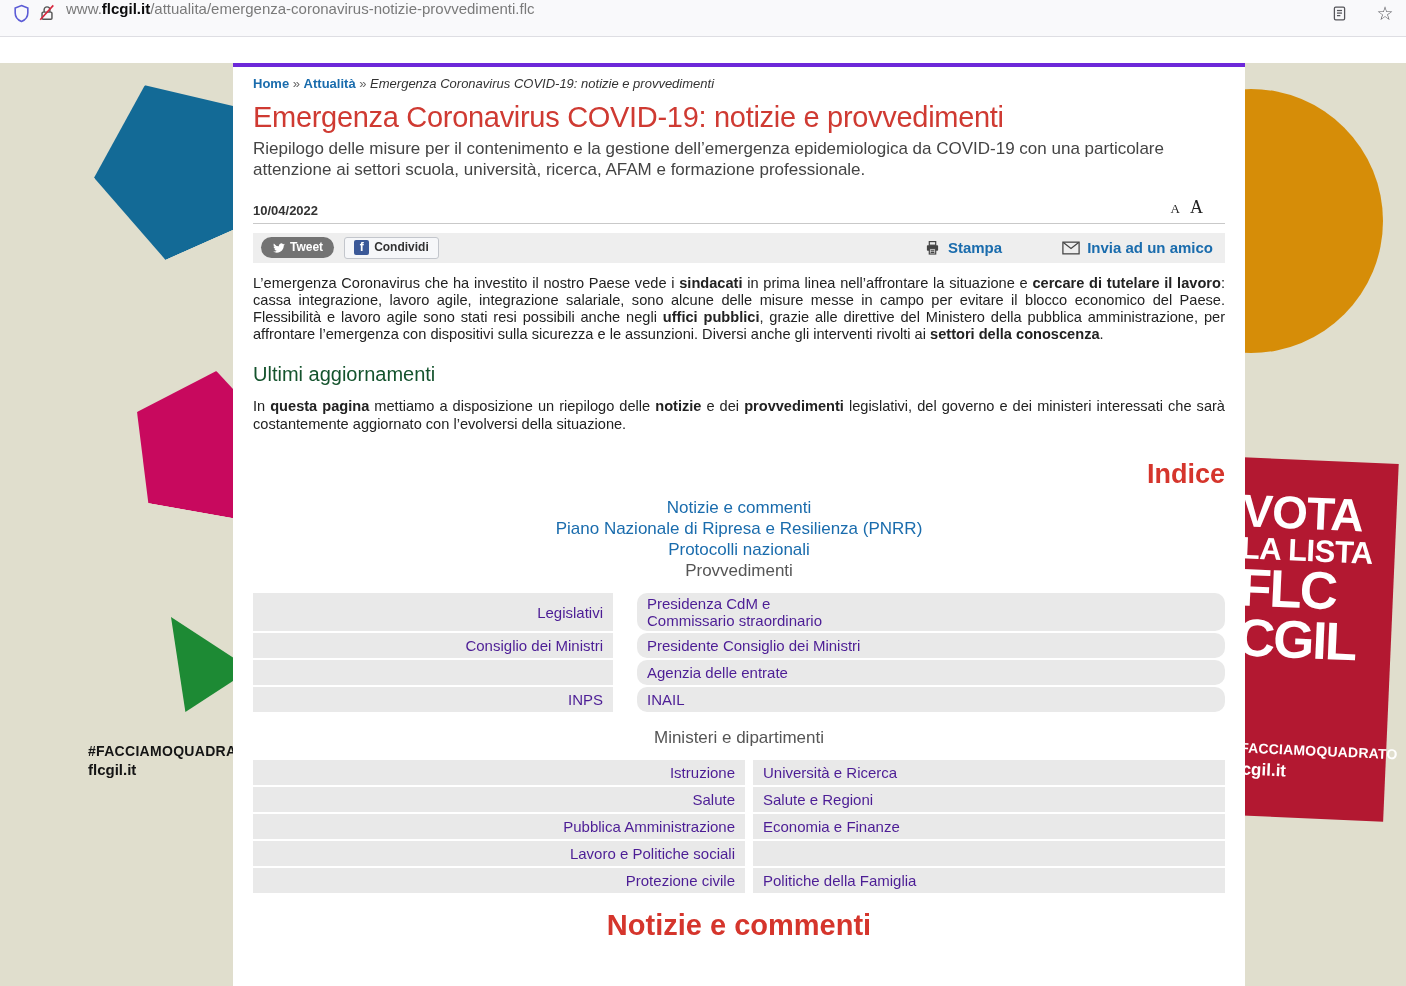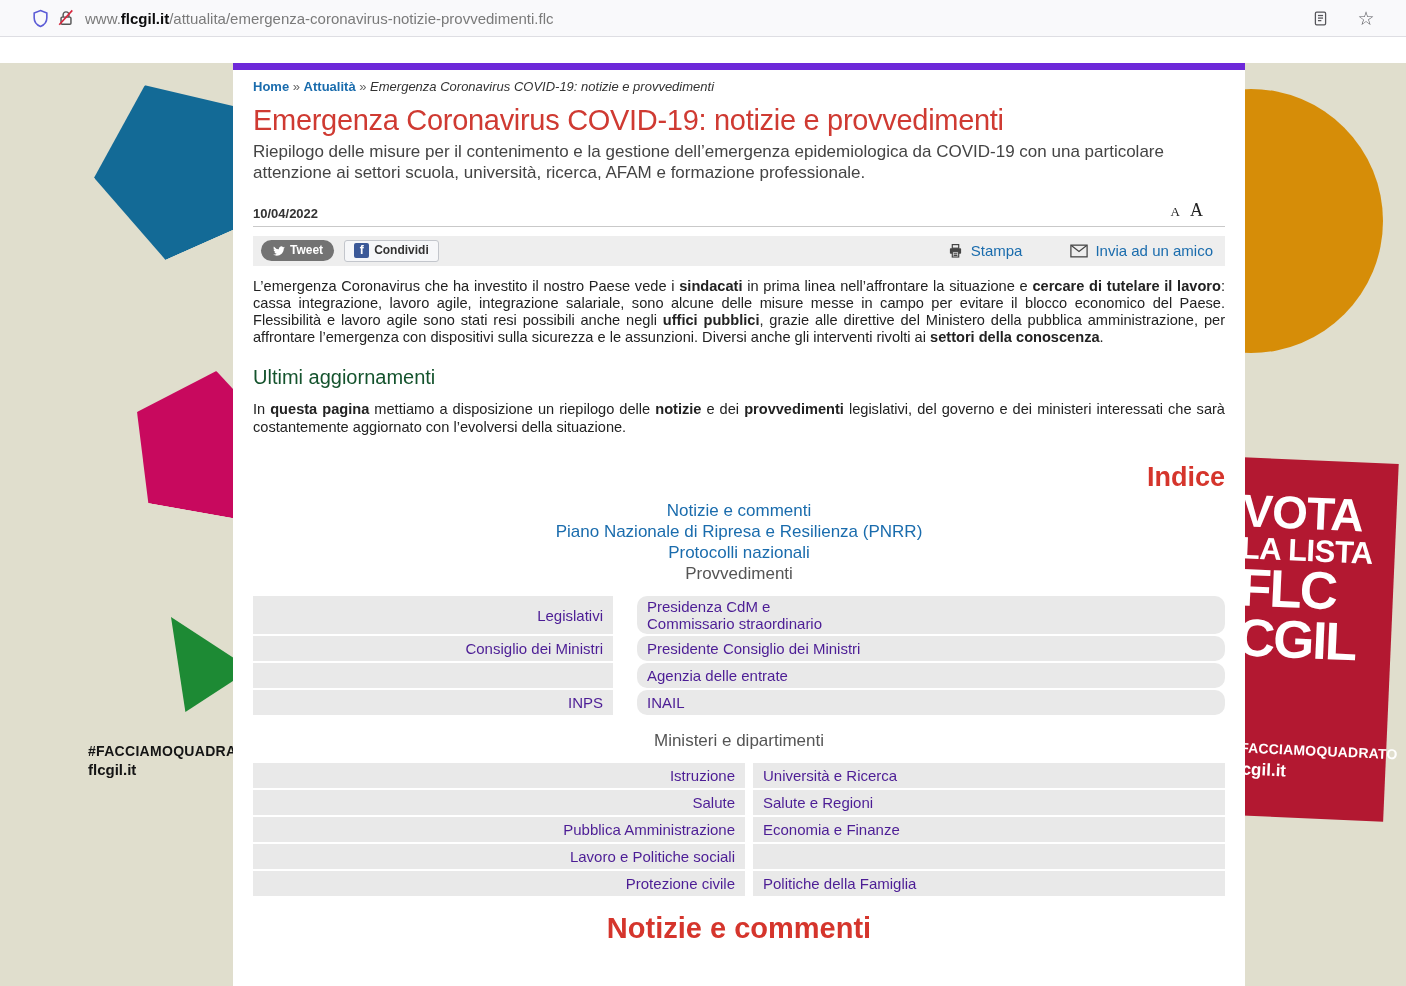--- a/index.html
+++ b/index.html
@@ -4,36 +4,36 @@
 <style>
   html,body{margin:0;padding:0;}
   body{
     width:1406px;height:986px;position:relative;overflow:hidden;
     font-family:"Liberation Sans",sans-serif;background:#fff;
   }
   
   .chrome{
     position:absolute;top:0;left:0;width:1406px;height:37px;box-sizing:border-box;
     background:#f9f9fb;border-bottom:1px solid #dedee3;
-    display:flex;align-items:center;padding:0 27px;
+    display:flex;align-items:flex-start;padding:0 8px;
   }
   .chrome .ic{display:flex;align-items:center;justify-content:center;width:26px;height:26px;}
   .urlbox{display:flex;align-items:baseline;margin-left:6px;font-size:15px;white-space:nowrap;}
   .urlbox .www{color:#7a7a7a;}
   .urlbox .domain{color:#0c0c0d;font-weight:bold;}
   .urlbox .path{color:#7a7a7a;}
   .chrome-right{margin-left:auto;display:flex;align-items:center;gap:20px;}
   .star{font-size:19px;color:#55555a;line-height:1;}
   
   .page{position:absolute;top:37px;left:0;width:1406px;height:949px;background:#fff;}
   .bg-left{position:absolute;top:26px;left:0;width:233px;height:923px;background:#e0decd;overflow:hidden;}
   .bg-right{position:absolute;top:26px;left:1213px;width:193px;height:923px;background:#e0decd;overflow:hidden;}
   .content{
     position:absolute;top:26px;left:233px;width:1012px;height:923px;box-sizing:border-box;
-    background:#fff;border-top:7px solid #6d28d9;padding:0 20px;overflow:hidden;
+    background:#fff;border-top:4px solid #6d28d9;padding:0 20px;overflow:hidden;
   }
   
   .pent-blue{position:absolute;left:95px;top:15px;width:168px;height:168px;background:#136a96;
     clip-path:polygon(50% 0,100% 38%,81% 100%,19% 100%,0 38%);transform:rotate(-24deg);}
   .pent-magenta{position:absolute;left:133px;top:307px;width:142px;height:142px;background:#c8095e;
     clip-path:polygon(50% 0,100% 38%,81% 100%,19% 100%,0 38%);transform:rotate(10deg);}
   .tri-green{position:absolute;left:171px;top:554px;width:80px;height:95px;background:#1d8a34;
     clip-path:polygon(0 0,100% 55%,18% 100%);}
   .hash-left{position:absolute;left:88px;top:680px;font-size:14px;font-weight:bold;color:#141414;letter-spacing:.3px;}
   .site-left{position:absolute;left:88px;top:698px;font-size:15px;font-weight:bold;color:#141414;}
@@ -62,23 +62,23 @@
   .font-ctrl{margin-left:auto;display:flex;align-items:baseline;gap:10px;padding-right:22px;}
   .a-small{font-family:"Liberation Serif",serif;font-size:13px;color:#222;}
   .a-large{font-family:"Liberation Serif",serif;font-size:18px;color:#222;}
   .toolbar{margin-top:9px;height:30px;background:#eeeeee;display:flex;align-items:center;padding:0 8px;gap:10px;}
   .tweet-btn{display:inline-flex;align-items:center;gap:5px;background:#737373;color:#fff;
     font-size:12px;font-weight:bold;padding:3px 11px 4px;border-radius:13px;}
   .fb-btn{display:inline-flex;align-items:center;gap:5px;background:#f6f7f9;border:1px solid #c3c6cc;
     border-radius:3px;padding:2px 9px 3px;font-size:12px;font-weight:bold;color:#333;}
   .fb-badge{width:15px;height:15px;background:#3b5998;border-radius:2px;color:#fff;font-weight:bold;
     font-size:12px;line-height:15px;text-align:center;display:inline-block;}
-  .toolbar-right{margin-left:auto;display:flex;align-items:center;margin-right:4px;}
+  .toolbar-right{margin-left:auto;display:flex;align-items:center;margin-right:4px;font-weight:bold;}
   .tool-link{display:flex;align-items:center;gap:7px;font-size:15px;}
-  .tool-link + .tool-link{margin-left:48px;}
+  .tool-link + .tool-link{margin-left:60px;}
   .para{margin:12px 0 0;font-size:14.6px;line-height:1.18;color:#222;text-align:justify;}
   .h-blue{margin:20px 0 0;font-size:20px;font-weight:normal;color:#14532d;}
   .h-red{margin:26px 0 8px;text-align:right;font-size:27px;font-weight:bold;color:#d5352c;}
   .h-red2{margin:16px 0 0;text-align:center;font-size:29px;font-weight:bold;color:#d5352c;}
   .idx-links a{display:block;text-align:center;font-size:17px;line-height:1.23;color:#1a6cad;}
   .idx-plain{display:block;text-align:center;font-size:17px;line-height:1.23;color:#555;}
   .itable{margin-top:12px;display:flex;flex-direction:column;gap:2px;}
   .itable-row{display:flex;}
   .cell{background:#e9e9e9;min-height:25px;display:flex;align-items:center;box-sizing:border-box;
     font-size:15px;padding:2px 10px;}

